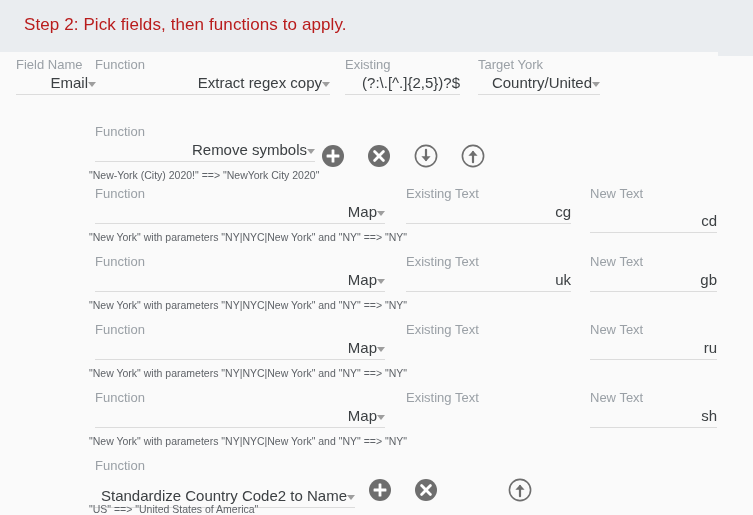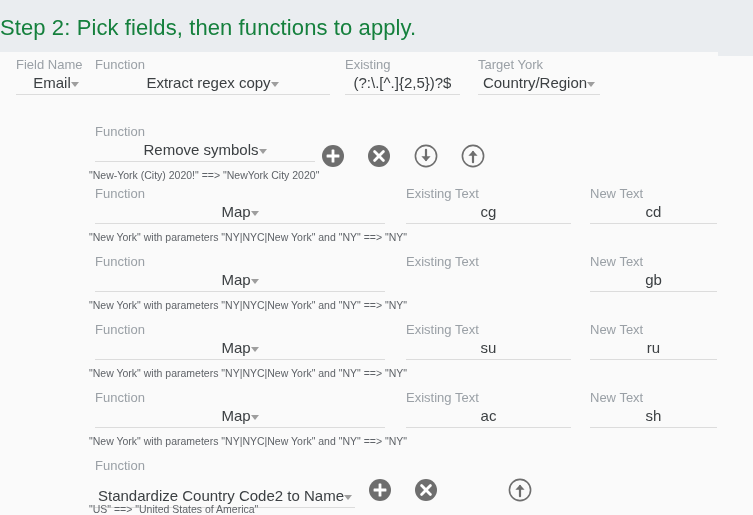--- a/index.html
+++ b/index.html
@@ -25,24 +25,24 @@
   }
   .header-notch {
     position: absolute;
     left: 0; top: 52px;
     width: 718px;
     height: 4px;
     background: #fafafa;
   }
   .header-title {
     position: absolute;
-    left: 0;
+    left: 24px;
     top: 15px;
-    font-size: 22px;
-    color: #15803d;
+    font-size: 17px;
+    color: #b91c1c;
     letter-spacing: .1px;
     white-space: nowrap;
   }
 
   
   .surface {
     position: absolute;
     left: 0; top: 56px;
     width: 753px;
     height: 459px;
@@ -67,21 +67,21 @@
     overflow: hidden;
     text-overflow: ellipsis;
   }
   .fld-underline {
     border-bottom: 1px solid #dcdcdc;
     height: 0;
   }
   .fld-row {
     display: flex;
     align-items: flex-end;
-    justify-content: center;
+    justify-content: flex-end;
   }
 
   
   .caret {
     width: 0; height: 0;
     border-left: 4.5px solid transparent;
     border-right: 4.5px solid transparent;
     border-top: 5px solid #9e9e9e;
     margin-bottom: 7px;
     flex: 0 0 auto;
@@ -146,21 +146,21 @@
       <span class="fld-value">(?:\.[^.]{2,5})?$</span>
     </div>
     <div class="fld-underline"></div>
   </div>
 </div>
 
 <div class="fld toprow" style="left:478px; top:58px; width:122px;">
   <div class="fld-label">Target York</div>
   <div class="fld-body" style="width:122px;">
     <div class="fld-row">
-      <span class="fld-value">Country/Region</span>
+      <span class="fld-value">Country/United</span>
       <span class="caret"></span>
     </div>
     <div class="fld-underline"></div>
   </div>
 </div>
 
 <div id="rows-host">
     <div>
       <div class="fld" style="left:95px; top:125px; width:220px;">
         <div class="fld-label">Function</div>
@@ -212,21 +212,21 @@
         <div class="fld-label">Existing Text</div>
         <div style="margin-top:1px;">
           <div class="fld-row">
             <span class="fld-value">cg</span>
           </div>
           <div class="fld-underline"></div>
         </div>
       </div>
       <div class="fld" style="left:590px; top:187px; width:127px;">
         <div class="fld-label">New Text</div>
-        <div style="margin-top:1px;">
+        <div style="margin-top:10px;">
           <div class="fld-row">
             <span class="fld-value">cd</span>
           </div>
           <div class="fld-underline"></div>
         </div>
       </div>
     </div>
     <div>
       <div class="fld" style="left:95px; top:255px; width:290px;">
         <div class="fld-label">Function</div>
@@ -234,20 +234,26 @@
           <div class="fld-row">
             <span class="fld-value">Map</span>
             <span class="caret"></span>
           </div>
           <div class="fld-underline"></div>
         </div>
       </div>
       <div class="hint" style="left:89px; top:299px;">"New York" with parameters "NY|NYC|New York" and "NY" ==&gt; "NY"</div>
       <div class="fld" style="left:406px; top:255px; width:165px;">
         <div class="fld-label">Existing Text</div>
+        <div style="margin-top:1px;">
+          <div class="fld-row">
+            <span class="fld-value">uk</span>
+          </div>
+          <div class="fld-underline"></div>
+        </div>
       </div>
       <div class="fld" style="left:590px; top:255px; width:127px;">
         <div class="fld-label">New Text</div>
         <div style="margin-top:1px;">
           <div class="fld-row">
             <span class="fld-value">gb</span>
           </div>
           <div class="fld-underline"></div>
         </div>
       </div>
@@ -259,26 +265,20 @@
           <div class="fld-row">
             <span class="fld-value">Map</span>
             <span class="caret"></span>
           </div>
           <div class="fld-underline"></div>
         </div>
       </div>
       <div class="hint" style="left:89px; top:367px;">"New York" with parameters "NY|NYC|New York" and "NY" ==&gt; "NY"</div>
       <div class="fld" style="left:406px; top:323px; width:165px;">
         <div class="fld-label">Existing Text</div>
-        <div style="margin-top:1px;">
-          <div class="fld-row">
-            <span class="fld-value">su</span>
-          </div>
-          <div class="fld-underline"></div>
-        </div>
       </div>
       <div class="fld" style="left:590px; top:323px; width:127px;">
         <div class="fld-label">New Text</div>
         <div style="margin-top:1px;">
           <div class="fld-row">
             <span class="fld-value">ru</span>
           </div>
           <div class="fld-underline"></div>
         </div>
       </div>
@@ -290,26 +290,20 @@
           <div class="fld-row">
             <span class="fld-value">Map</span>
             <span class="caret"></span>
           </div>
           <div class="fld-underline"></div>
         </div>
       </div>
       <div class="hint" style="left:89px; top:435px;">"New York" with parameters "NY|NYC|New York" and "NY" ==&gt; "NY"</div>
       <div class="fld" style="left:406px; top:391px; width:165px;">
         <div class="fld-label">Existing Text</div>
-        <div style="margin-top:1px;">
-          <div class="fld-row">
-            <span class="fld-value">ac</span>
-          </div>
-          <div class="fld-underline"></div>
-        </div>
       </div>
       <div class="fld" style="left:590px; top:391px; width:127px;">
         <div class="fld-label">New Text</div>
         <div style="margin-top:1px;">
           <div class="fld-row">
             <span class="fld-value">sh</span>
           </div>
           <div class="fld-underline"></div>
         </div>
       </div>

